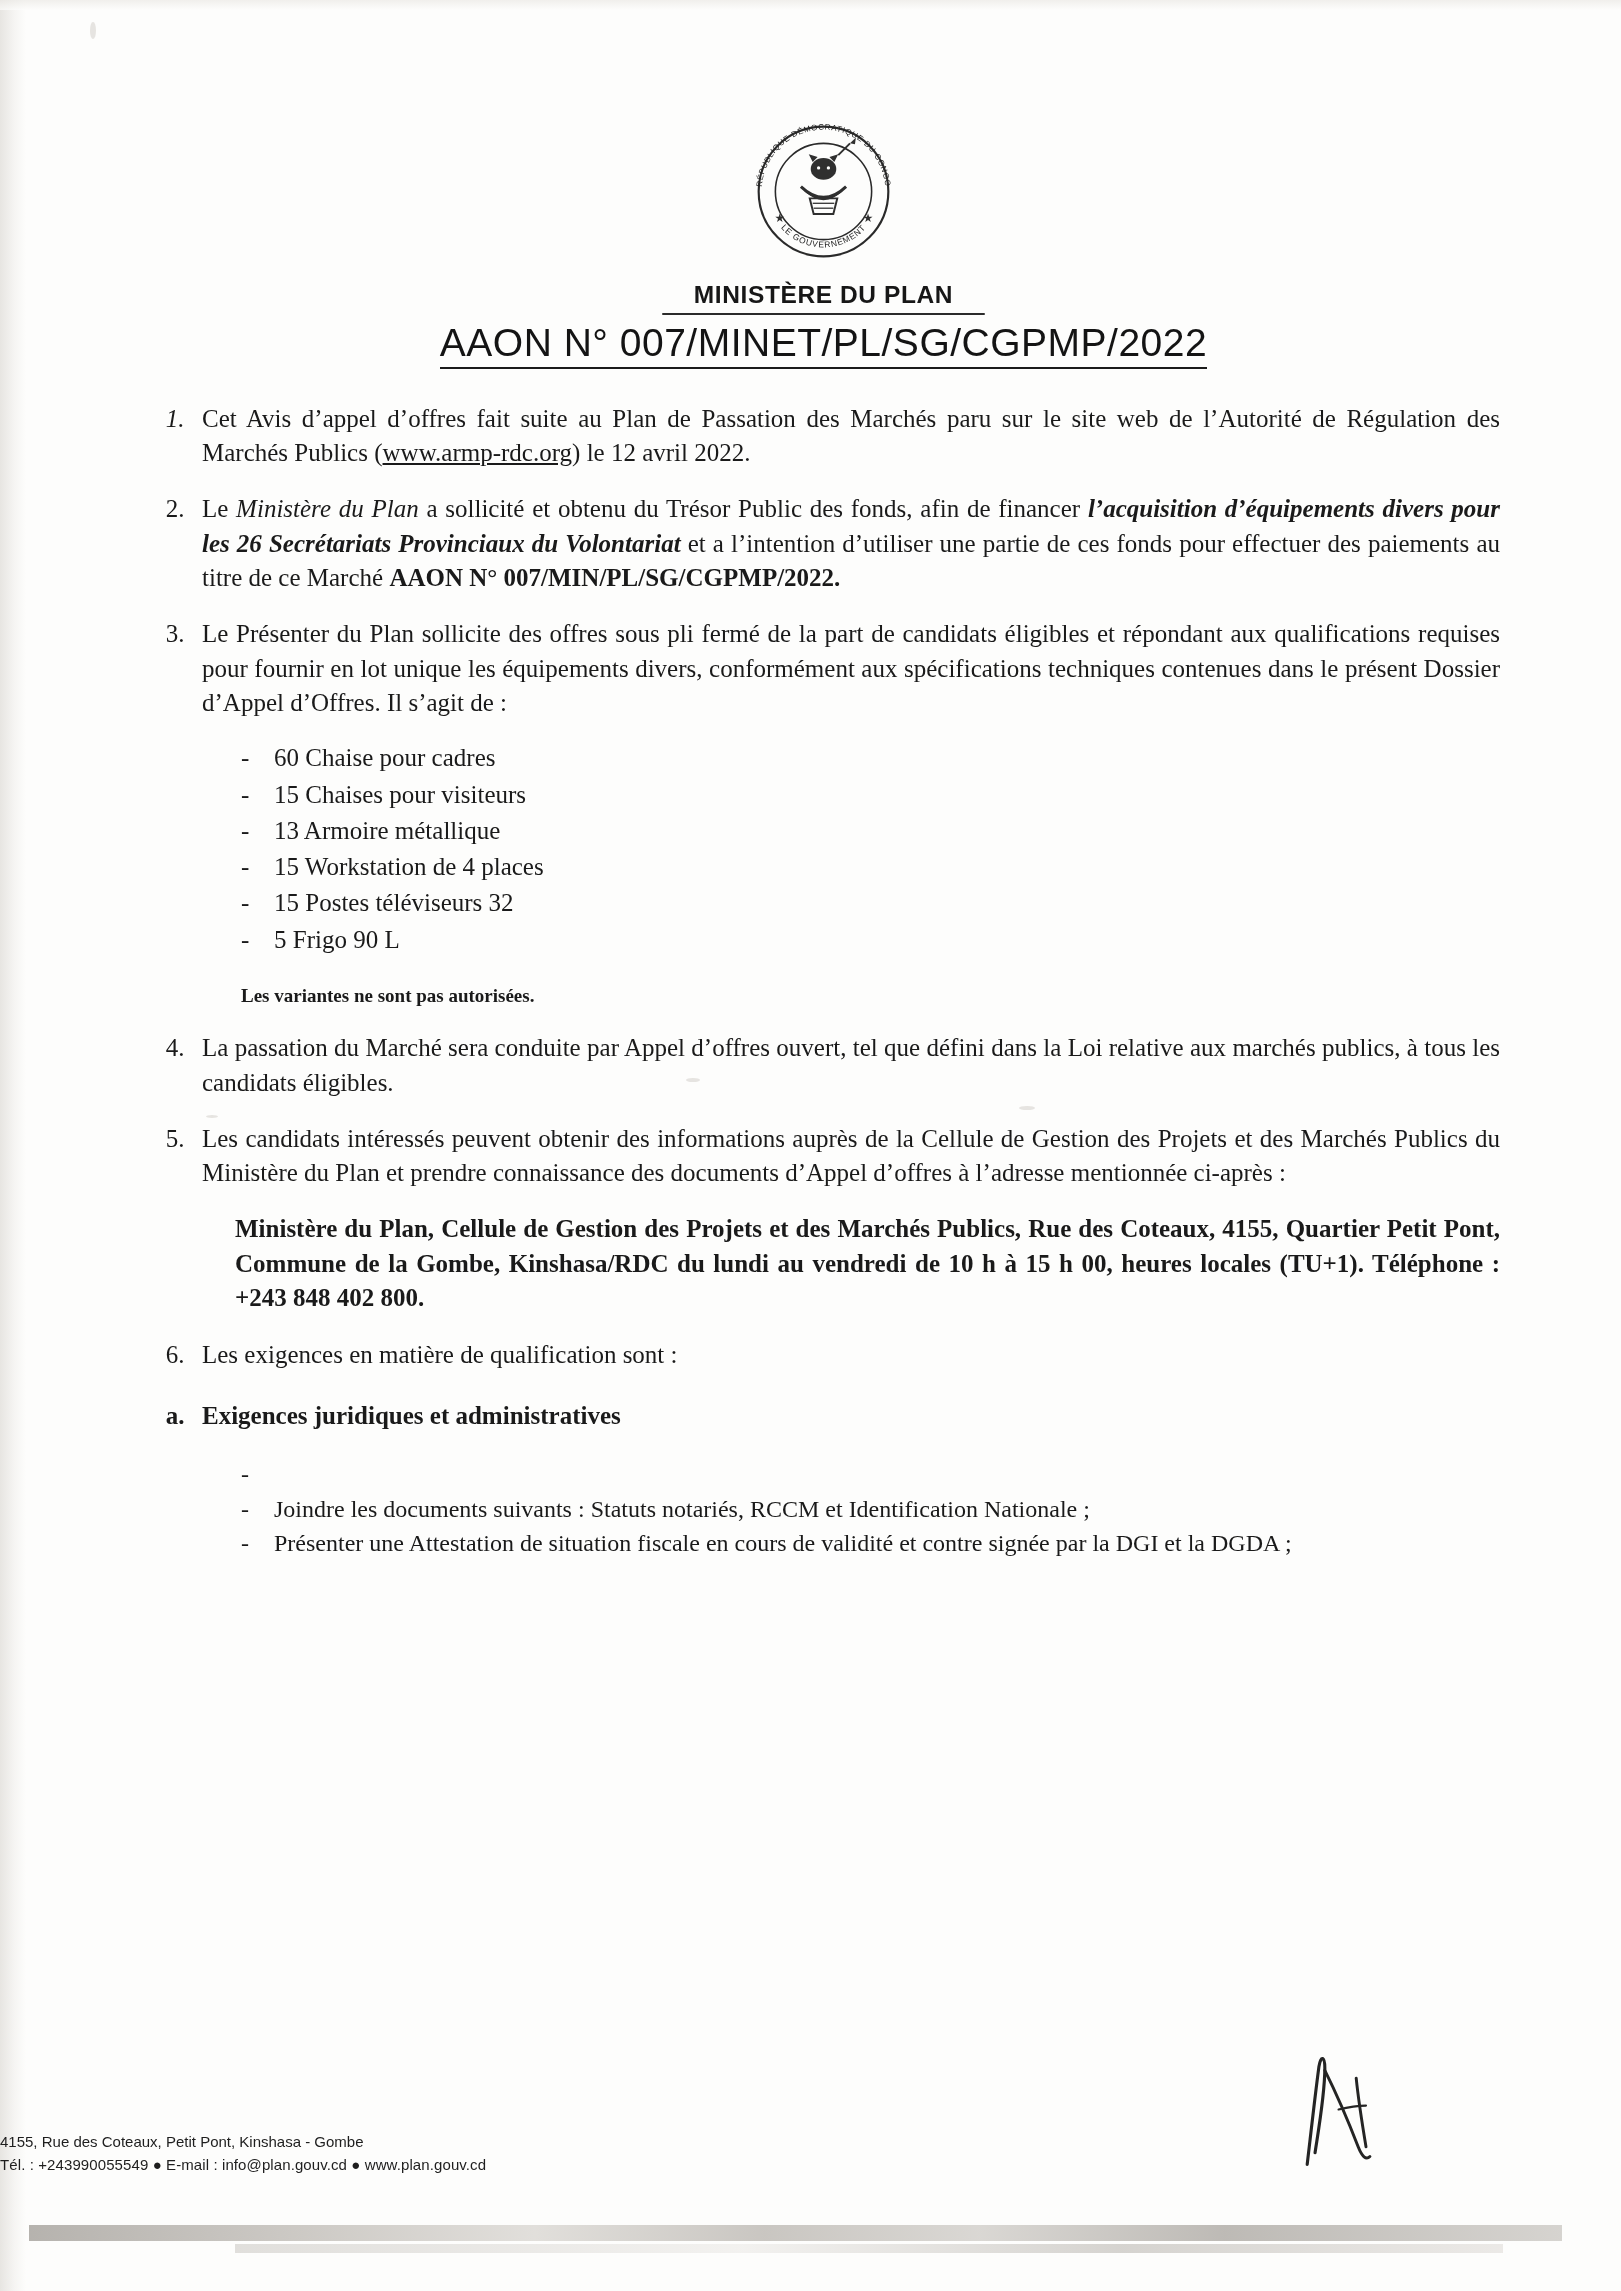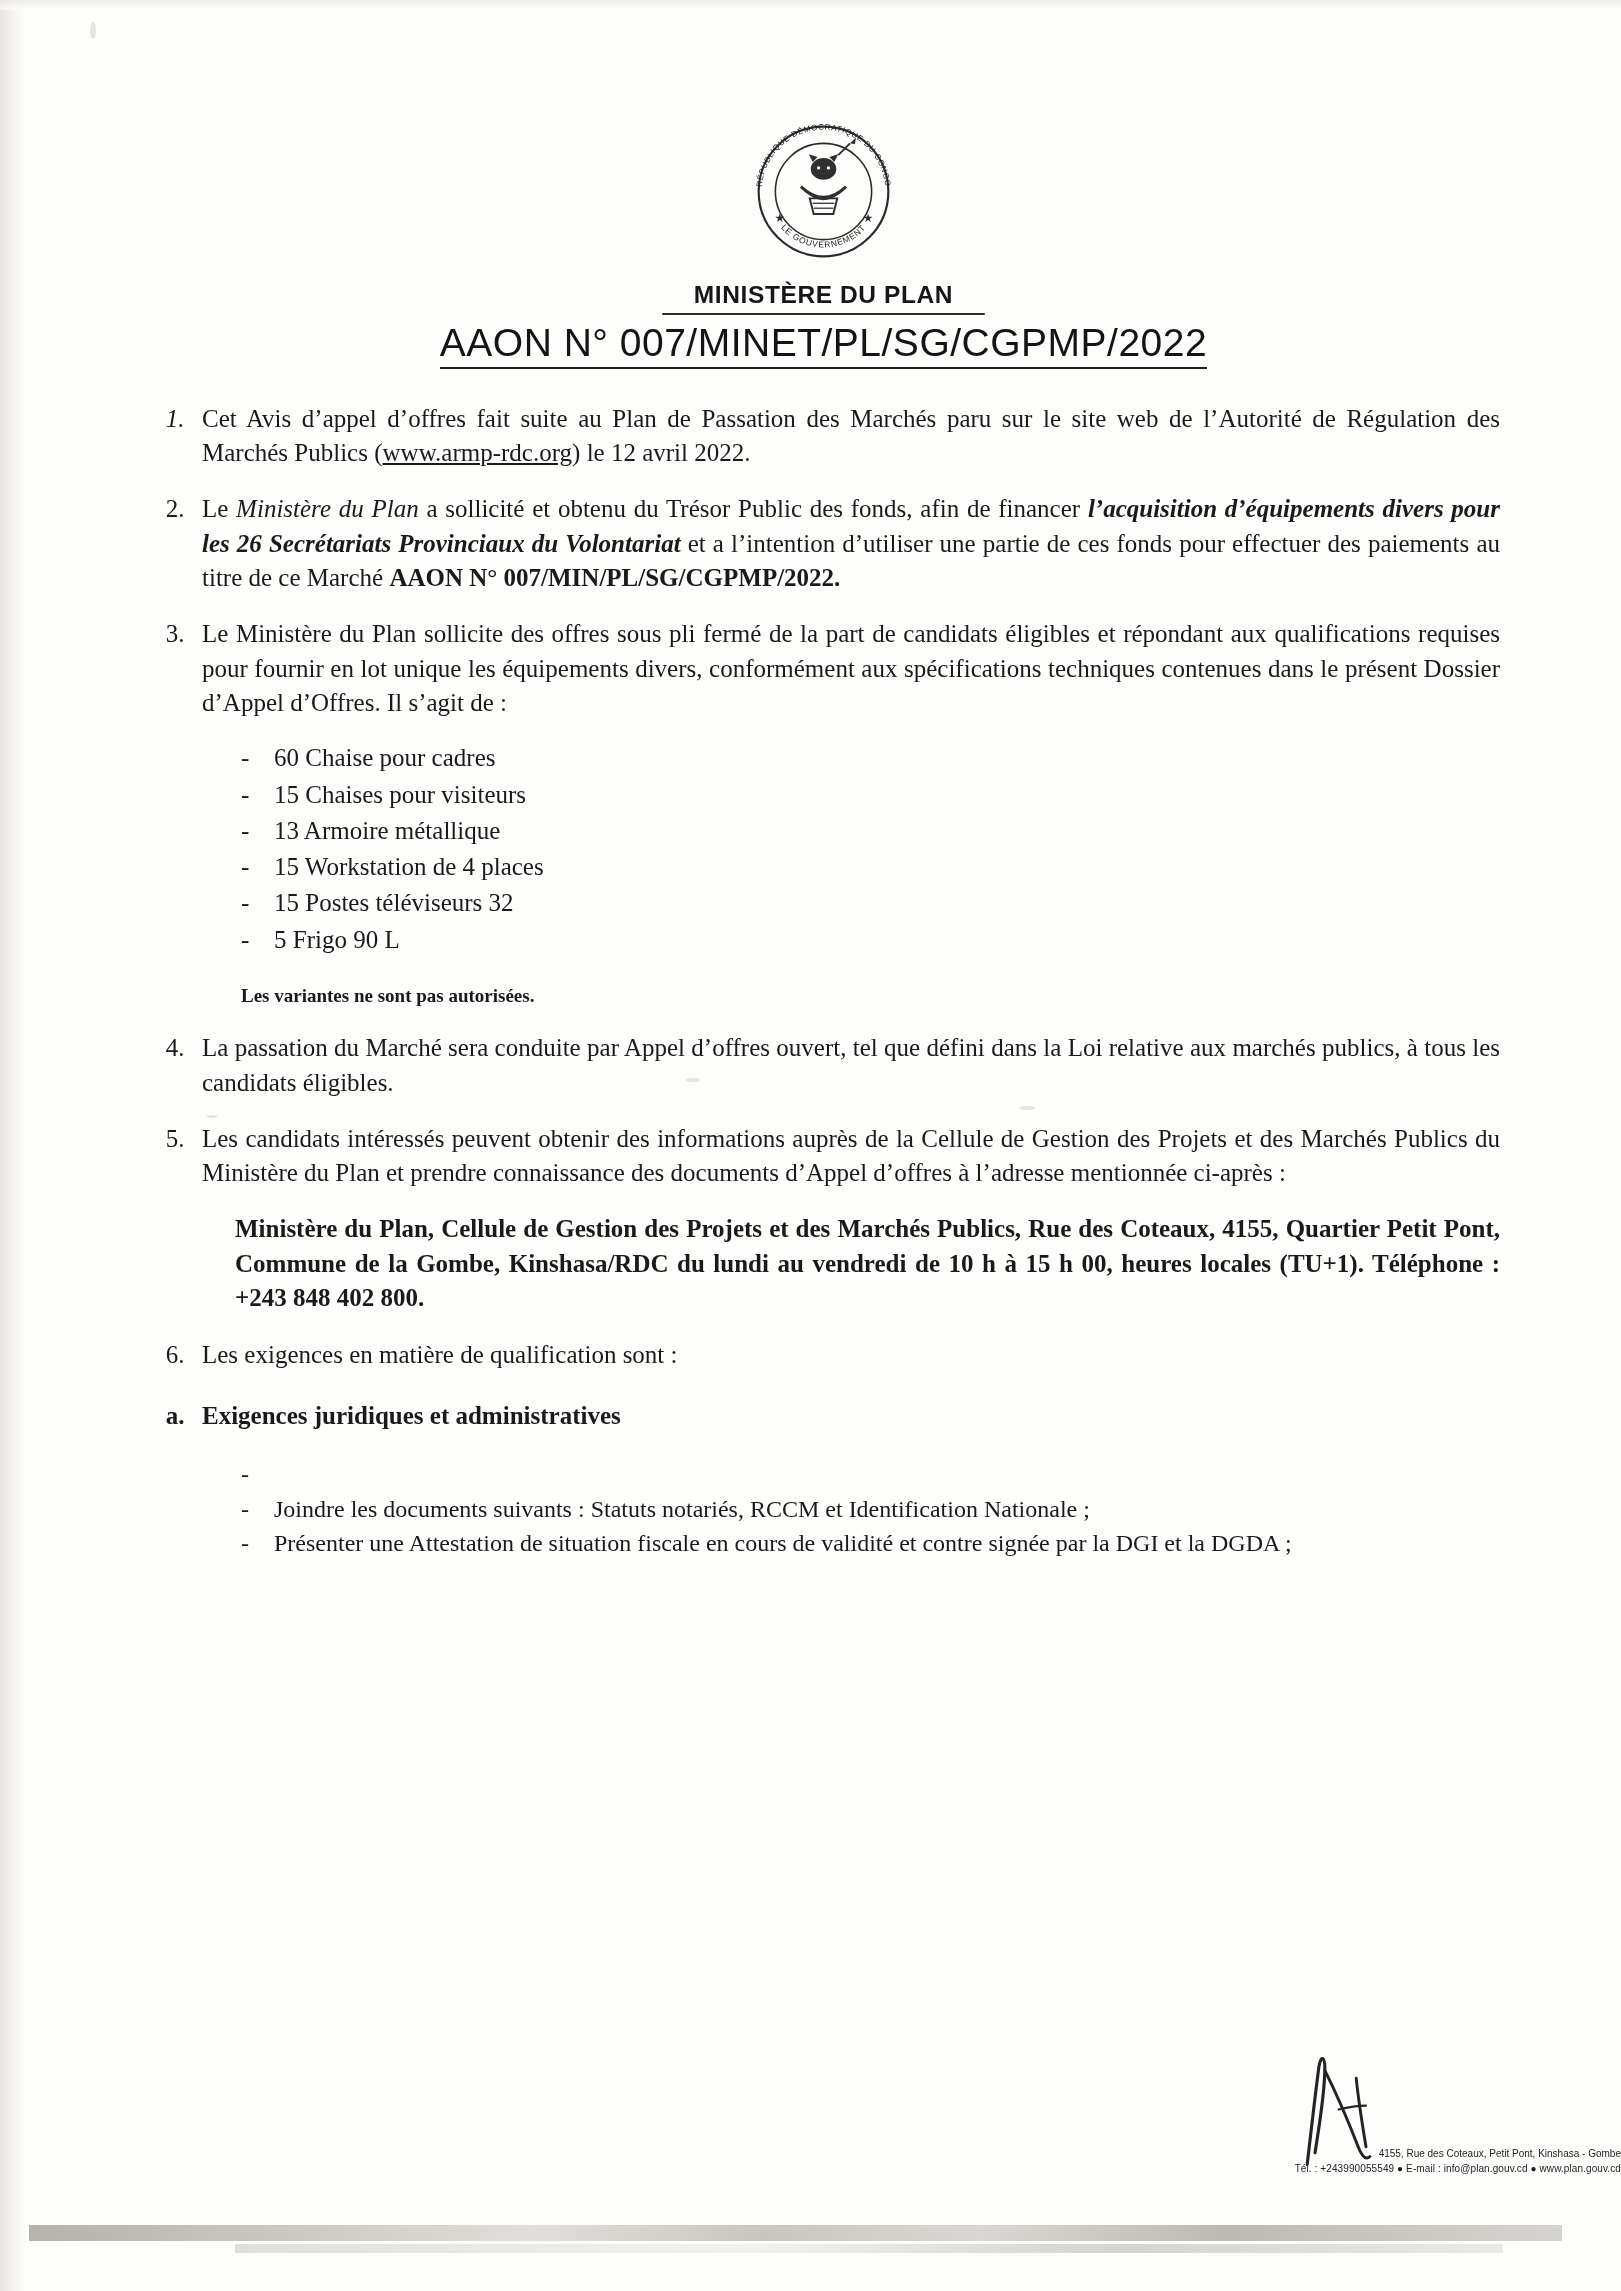--- a/index.html
+++ b/index.html
@@ -191,23 +191,23 @@
     line-height: 1.42;
   }
   .dash-list2 .row { display: flex; align-items: flex-start; }
   .dash-list2 .dash { width: 33px; flex: 0 0 33px; }
 
   
   .footer {
     position: absolute;
     left: 0; right: 0;
     bottom: 116px;
-    text-align: right;
+    text-align: left;
     font-family: "Liberation Sans", sans-serif;
-    font-size: 10px;
+    font-size: 15px;
     color: #1e1e1e;
     line-height: 1.5;
   }
   .footer .line2 { letter-spacing: 0.1px; }
 
   .signature {
     position: absolute;
     right: 206px;
     bottom: 108px;
     width: 147px;
@@ -285,21 +285,21 @@
 
       <div class="item">
         <div class="num">2.</div>
         <div class="txt">
           <span>Le </span><span class="it">Ministère du Plan</span><span> a sollicité et obtenu du Trésor Public des fonds, afin de financer </span><span class="bi">l’acquisition d’équipements divers pour les 26 Secrétariats Provinciaux du Volontariat</span><span> et a l’intention d’utiliser une partie de ces fonds pour effectuer des paiements au titre de ce Marché </span><span class="b">AAON N° 007/MIN/PL/SG/CGPMP/2022.</span>
         </div>
       </div>
 
       <div class="item">
         <div class="num">3.</div>
-        <div class="txt">Le Ministère du Plan sollicite des offres sous pli fermé de la part de candidats éligibles et répondant aux qualifications requises pour fournir en lot unique les équipements divers, conformément aux spécifications techniques contenues dans le présent Dossier d’Appel d’Offres. Il s’agit de :</div>
+        <div class="txt">Le Présenter du Plan sollicite des offres sous pli fermé de la part de candidats éligibles et répondant aux qualifications requises pour fournir en lot unique les équipements divers, conformément aux spécifications techniques contenues dans le présent Dossier d’Appel d’Offres. Il s’agit de :</div>
       </div>
 
       <div class="dash-list">
         <div class="row">
           <span class="dash">-</span>
           <span>60 Chaise pour cadres</span>
         </div>
         <div class="row">
           <span class="dash">-</span>
           <span>15 Chaises pour visiteurs</span>

